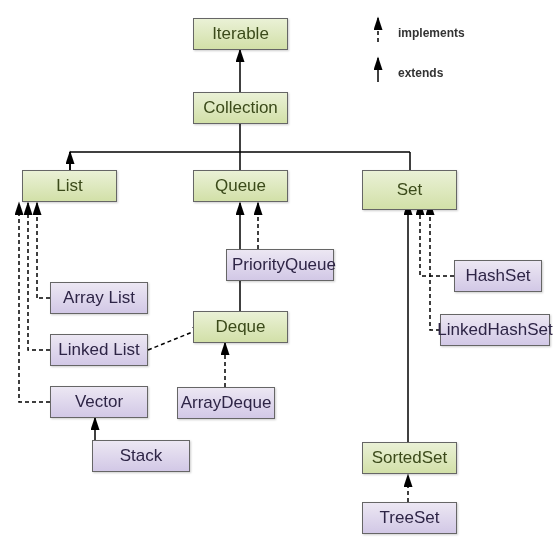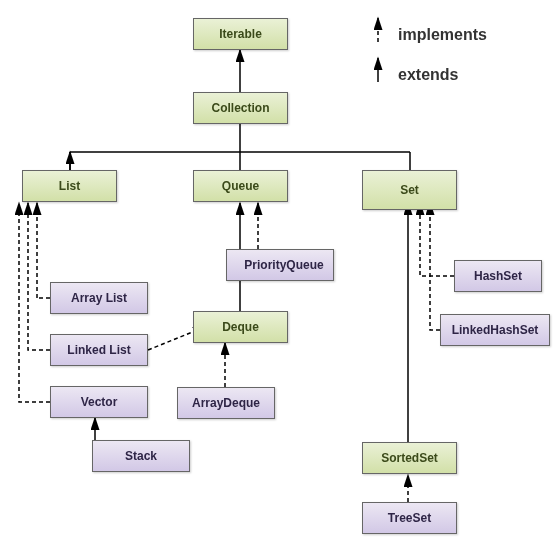--- a/index.html
+++ b/index.html
@@ -16,41 +16,41 @@
     background: #fff;
   }
   .node {
     position: absolute;
     box-sizing: border-box;
     text-align: center;
     border: 1px solid #666;
     display: flex;
     align-items: center;
     justify-content: center;
-    font-weight: bold;
-    font-size: 12px;
+    font-weight: normal;
+    font-size: 17px;
     box-shadow: 1px 1px 2px rgba(0,0,0,0.2);
   }
   .interface {
     background: linear-gradient(to bottom, #eaf1d6 0%, #d2e0a8 100%);
     color: #3b4a1a;
   }
   .class {
     background: linear-gradient(to bottom, #ece7f3 0%, #d2c8e6 100%);
     color: #2e2546;
   }
   svg {
     position: absolute;
     left: 0;
     top: 0;
     pointer-events: none;
   }
   .legend-text {
     position: absolute;
-    font-size: 16px;
+    font-size: 12px;
     font-weight: bold;
     color: #333;
   }
 </style>
 </head>
 <body>
 
 <div class="canvas">
 
   <svg width="555" height="546">

